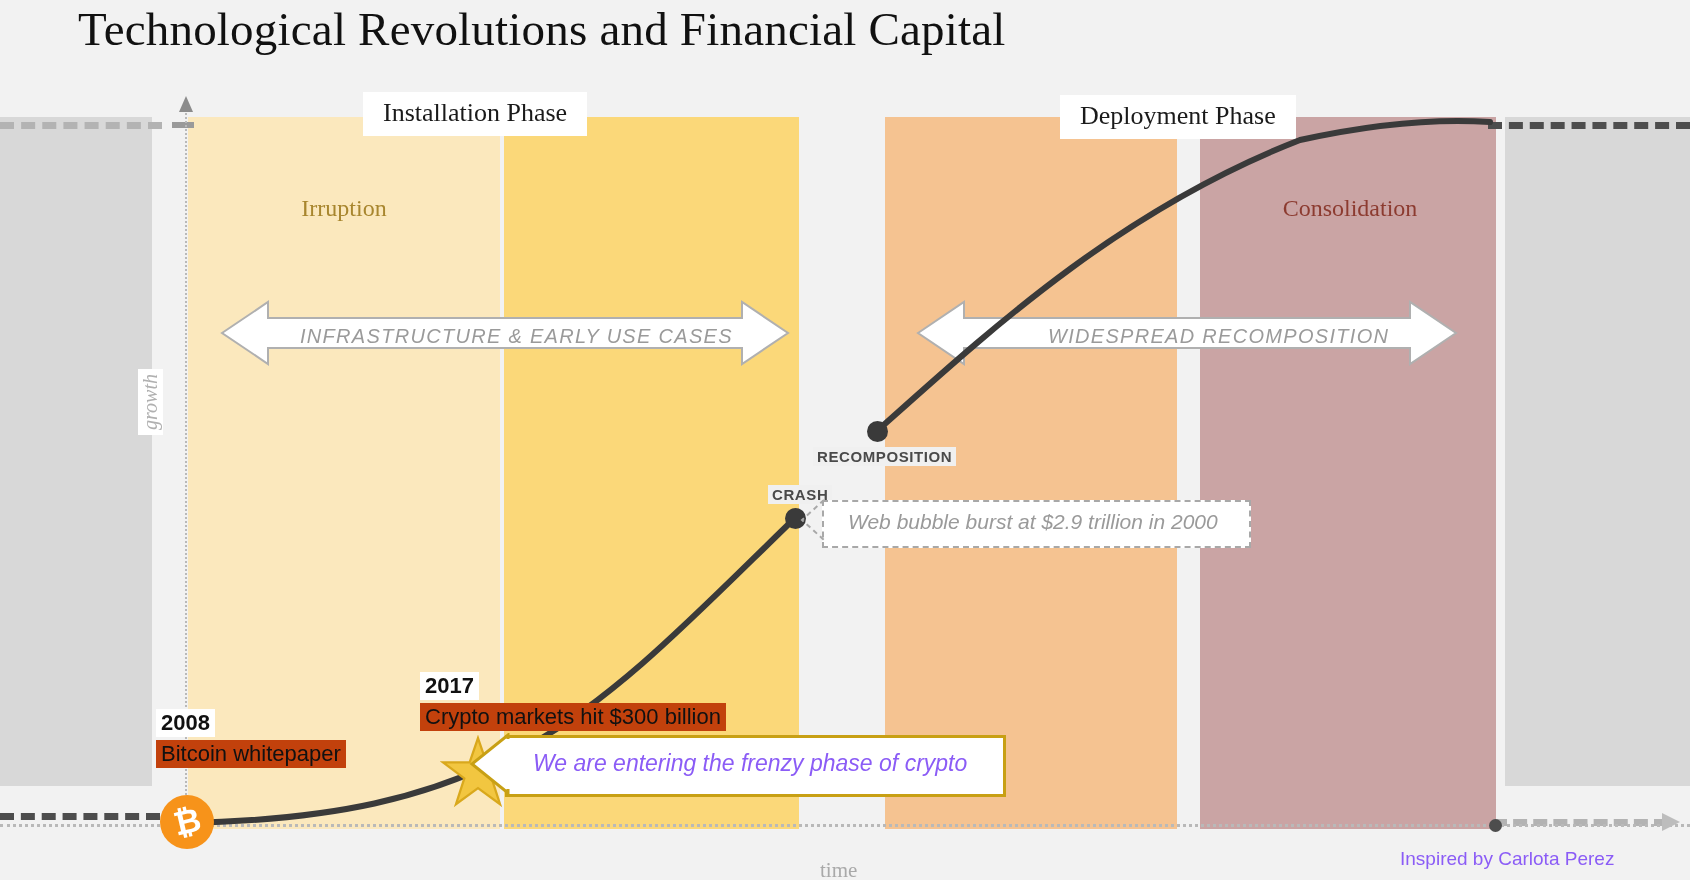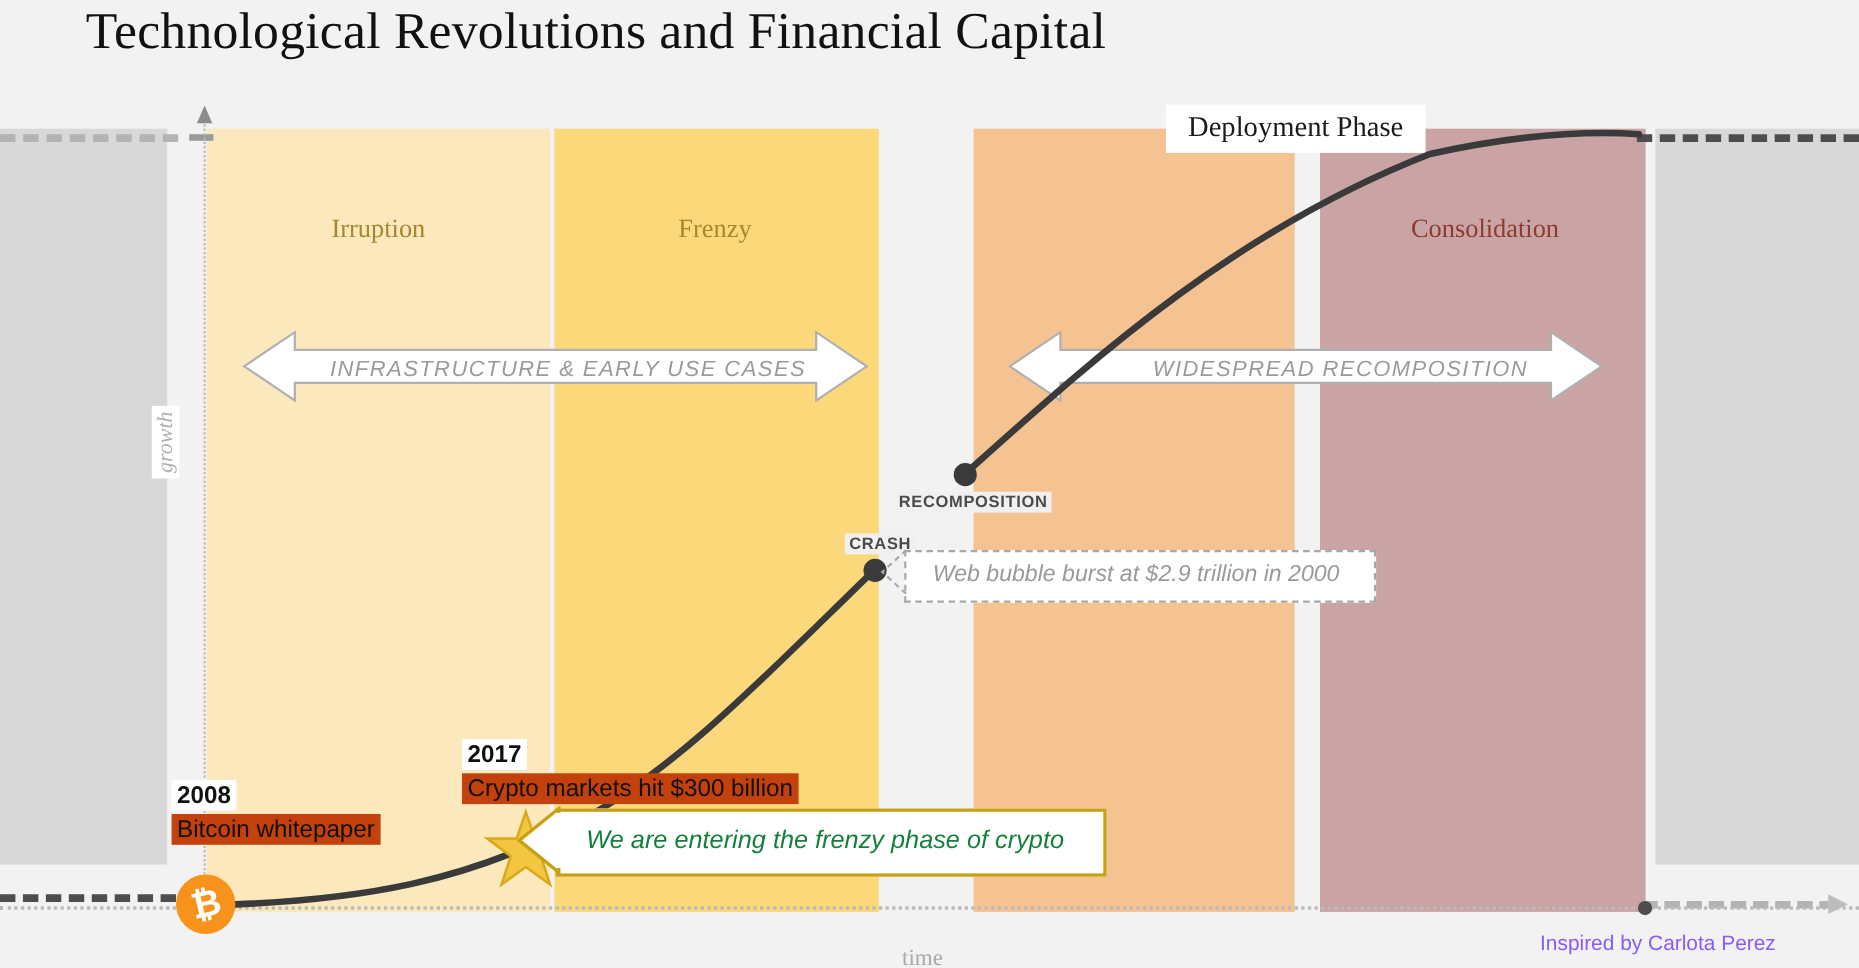--- a/index.html
+++ b/index.html
@@ -152,21 +152,21 @@
     font-size:21px;font-style:italic;color:#9a9a9a;white-space:nowrap;
   }
 
   
   #bubble{
     position:absolute;left:505px;top:735px;width:495px;height:56px;
     border:3px solid #c8a014;background:#fff;
   }
   #bubble-text{
     position:absolute;left:533px;top:750px;
-    font-size:23px;font-style:italic;color:#15803d;white-space:nowrap;
+    font-size:23px;font-style:italic;color:#8b5cf6;white-space:nowrap;
   }
 
   
   #credit{
     position:absolute;left:1400px;top:848px;
     font-size:19px;color:#8b5cf6;white-space:nowrap;
   }
 </style>
 </head>
 <body>
@@ -177,37 +177,37 @@
 
   <div class="gray-band" id="gray-left"></div>
   <div class="gray-band" id="gray-right"></div>
 
   <div class="band" id="band-irruption"></div>
   <div class="band" id="band-frenzy"></div>
   <div class="band" id="band-synergy"></div>
   <div class="band" id="band-consolidation"></div>
 
   <div class="band-label" id="lbl-irruption">Irruption</div>
-  <div class="band-label" id="lbl-frenzy">Frenzy</div>
   <div class="band-label" id="lbl-consolidation">Consolidation</div>
 
   <div class="dash-line" id="dash-top-left"></div>
   <div class="dash-line" id="dash-top-right"></div>
   <div class="dash-line" id="dash-bottom-left"></div>
   <div class="dash-line" id="dash-bottom-right"></div>
   <div id="dash-tick"></div>
 
   <div id="y-axis"></div>
   <div id="y-arrow"></div>
   <div id="x-axis"></div>
   <div id="x-arrow-end"></div>
   <div id="axis-dot"></div>
   <div id="y-label">growth</div>
   <div id="x-label">time</div>
 
+  <div class="phase-chip" id="chip-install">Installation Phase</div>
   <div class="phase-chip" id="chip-deploy">Deployment Phase</div>
 
   <svg id="banner-svg" style="position:absolute;left:0;top:0;width:1690px;height:880px;">
     <polygon points="222,333 268,302 268,318 742,318 742,302 788,333 742,364 742,348 268,348 268,364" fill="#ffffff" stroke="#b0b0b0" stroke-width="2"></polygon>
     <polygon points="918,333 964,302 964,318 1410,318 1410,302 1456,333 1410,364 1410,348 964,348 964,364" fill="#ffffff" stroke="#b0b0b0" stroke-width="2"></polygon>
   </svg>
   <div class="banner-text" id="banner-text-left">INFRASTRUCTURE &amp; EARLY USE CASES</div>
   <div class="banner-text" id="banner-text-right">WIDESPREAD RECOMPOSITION</div>
 
   <svg id="curve-svg">

